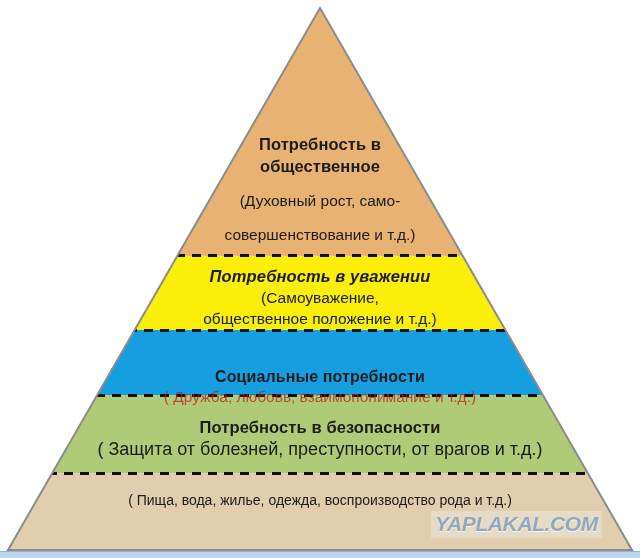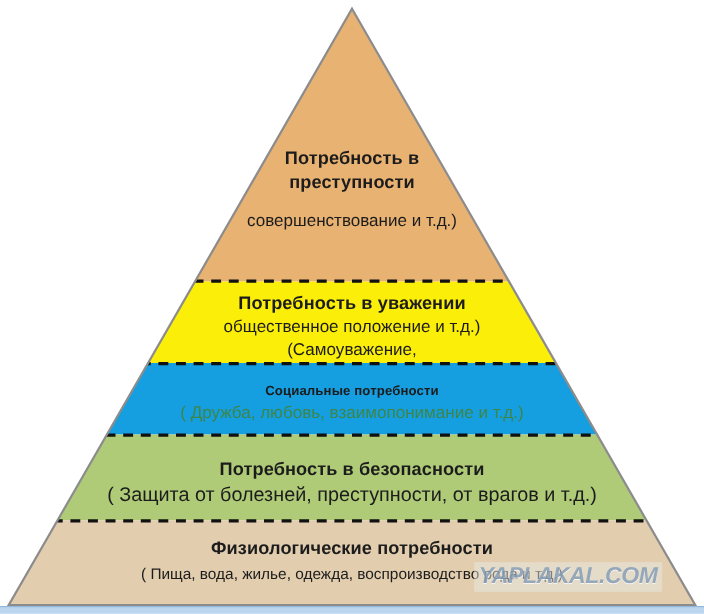--- a/index.html
+++ b/index.html
@@ -54,37 +54,39 @@
     font-size: 15.5px;
     line-height: 21px;
     margin-top: 13px;
   }
 
   
   #tier-esteem-text { top: 266px; }
   #tier-esteem-text .tier-title {
     font-size: 16.5px;
     line-height: 21px;
+    font-style: italic;
   }
   #tier-esteem-text .tier-sub {
     font-size: 15.5px;
     line-height: 19.5px;
     margin-top: 1px;
   }
 
   
   #tier-social-text { top: 345px; }
   #tier-social-text .tier-title {
-    font-size: 12px;
-    line-height: 21px;
+    font-size: 16px;
+    line-height: 21px;
+    margin-top: 21px;
   }
   #tier-social-text .tier-sub {
     font-size: 15.5px;
     line-height: 20px;
-    color: #4d7c0f;
+    color: #b91c1c;
     opacity: 0.72;
     margin-top: 0px;
   }
 
   
   #tier-safety-text { top: 417px; }
   #tier-safety-text .tier-title {
     font-size: 16.5px;
     line-height: 21px;
     text-align: center;
@@ -159,42 +161,42 @@
       <line x1="0" y1="330.5" x2="640" y2="330.5" stroke="#111111" stroke-width="3" stroke-dasharray="9 7"></line>
       <line x1="0" y1="395.5" x2="640" y2="395.5" stroke="#111111" stroke-width="3" stroke-dasharray="9 7"></line>
       <line x1="0" y1="473.5" x2="640" y2="473.5" stroke="#111111" stroke-width="3" stroke-dasharray="9 7"></line>
     </g>
 
     <polygon points="320,8 632,550 8,550" fill="none" stroke="#8c8c8c" stroke-width="2"></polygon>
   </svg>
 
   <div class="tier-text" id="tier-self-actualization-text">
     <span class="tier-title">Потребность в</span>
-    <span class="tier-title">преступности</span>
+    <span class="tier-title">общественное</span>
+    <span class="tier-sub">(Духовный рост, само-</span>
     <span class="tier-sub">совершенствование и т.д.)</span>
   </div>
 
   <div class="tier-text" id="tier-esteem-text">
     <span class="tier-title">Потребность в  уважении</span>
+    <span class="tier-sub">(Самоуважение,</span>
     <span class="tier-sub">общественное положение и т.д.)</span>
-    <span class="tier-sub">(Самоуважение,</span>
   </div>
 
   <div class="tier-text" id="tier-social-text">
     <span class="tier-title">Социальные потребности</span>
     <span class="tier-sub">( Дружба, любовь, взаимопонимание и т.д.)</span>
   </div>
 
   <div class="tier-text" id="tier-safety-text">
     <span class="tier-title">Потребность в  безопасности</span>
     <span class="tier-sub">( Защита от болезней, преступности, от врагов  и т.д.)</span>
   </div>
 
   <div class="tier-text" id="tier-physiological-text">
-    <span class="tier-title">Физиологические потребности</span>
     <span class="tier-sub">( Пища, вода, жилье, одежда, воспроизводство рода и т.д.)</span>
   </div>
 
   <div id="watermark">YAPLAKAL.COM</div>
 
   <div id="bottom-band"></div>
 
 </div>
 
 </body></html>

